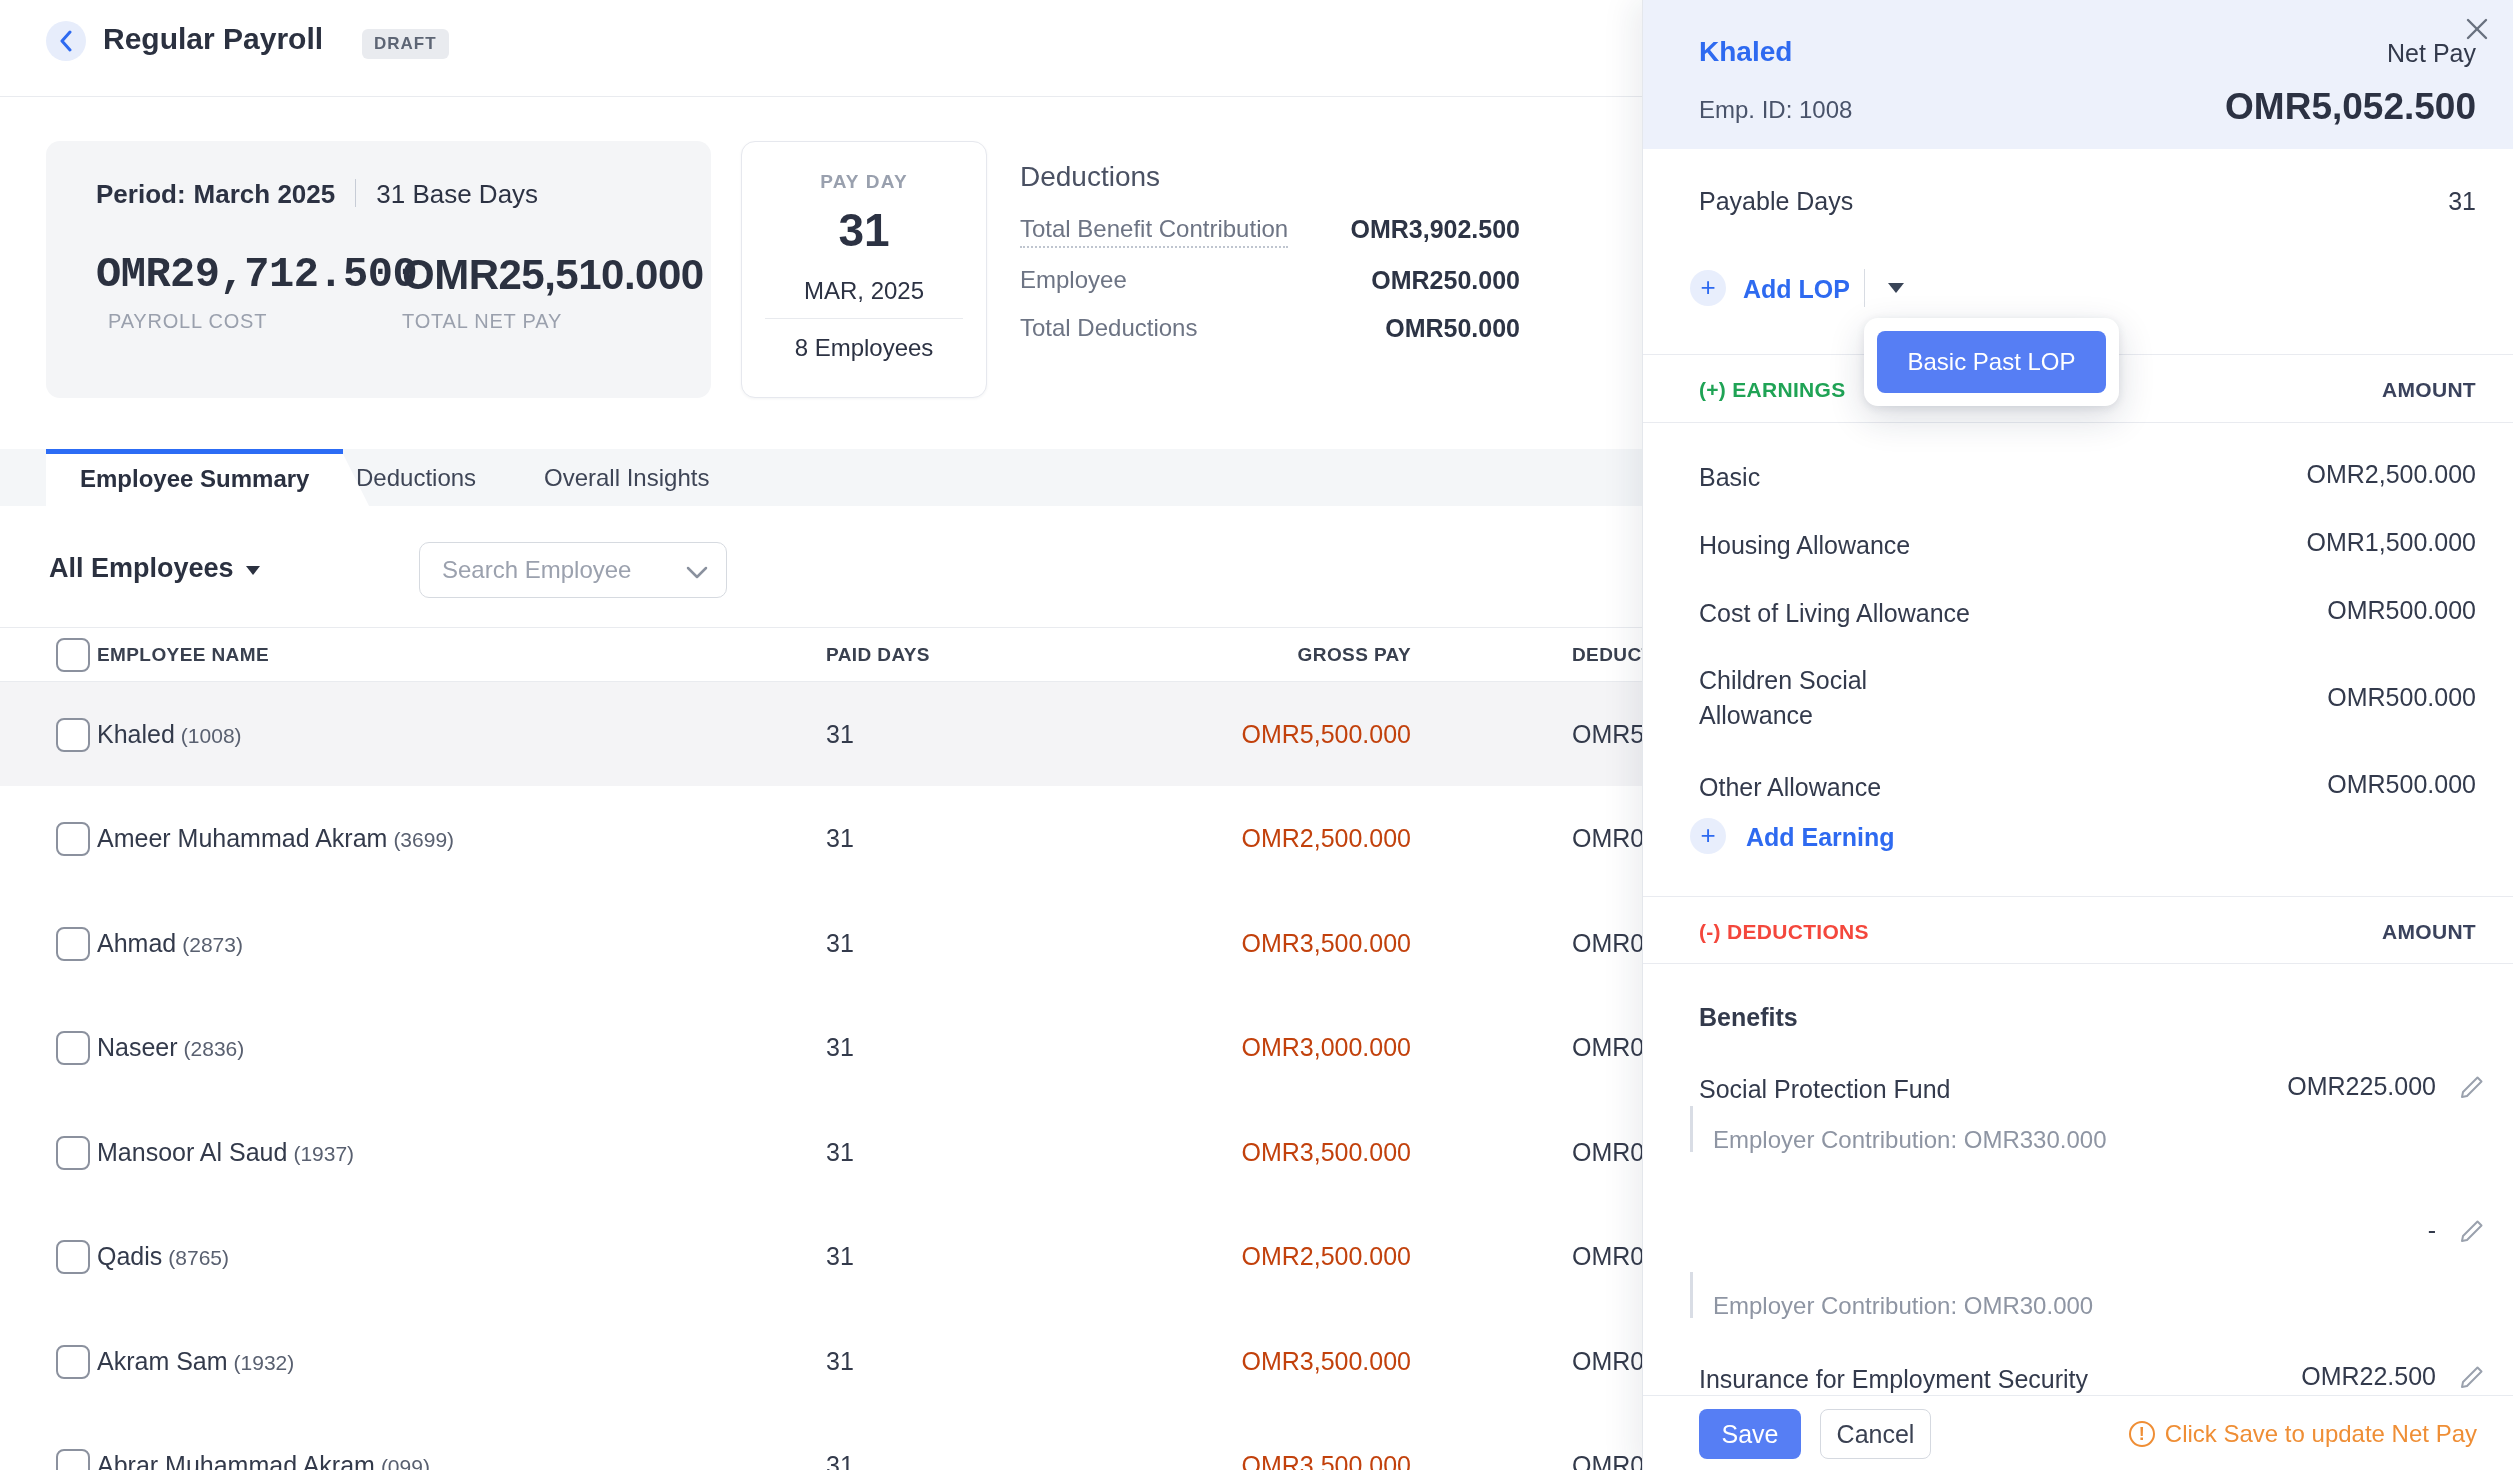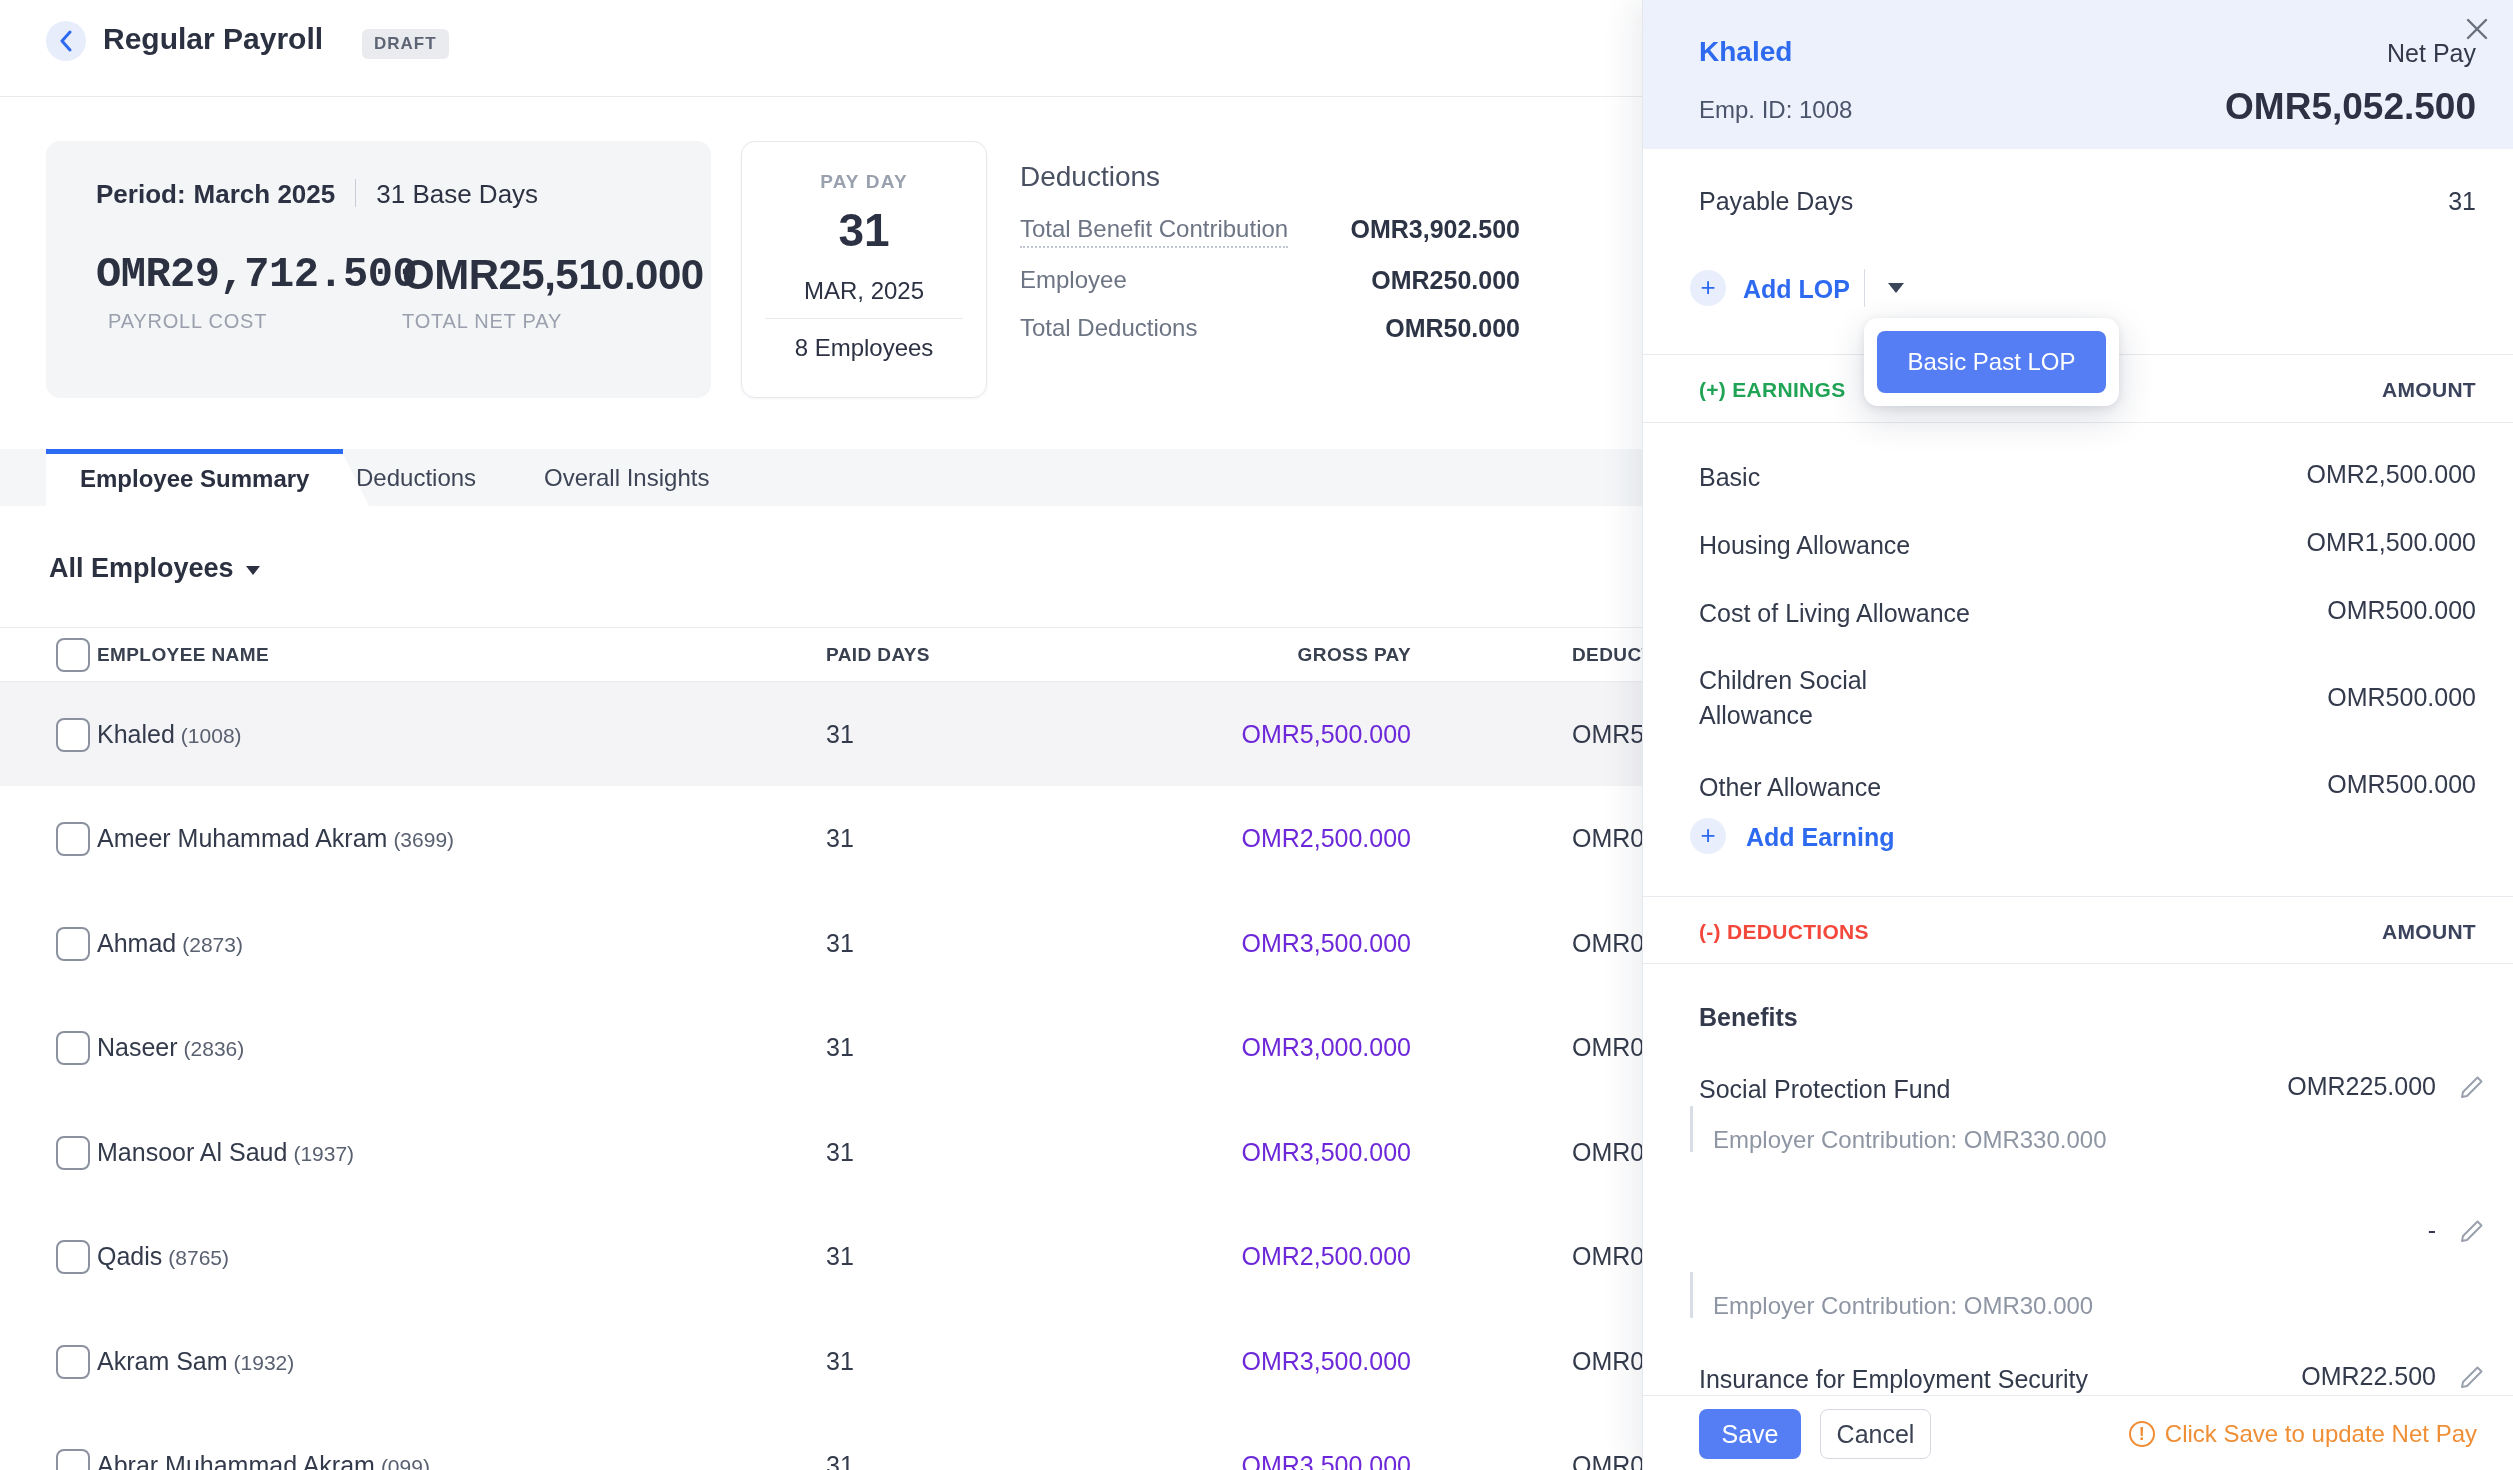--- a/index.html
+++ b/index.html
@@ -61,21 +61,21 @@
   .th { position:absolute; top:16px; font-size:19px; font-weight:700; color:#39404f; letter-spacing:0.4px; }
   .checkbox { width:34px; height:34px; border:2px solid #8b919e; border-radius:8px; background:#fff; }
   .thead .checkbox { position:absolute; left:56px; top:10px; }
   .rows { left:0; top:682px; width:2513px; }
   .trow { position:absolute; left:0; width:2513px; height:104px; }
   .trow.hl { background:#f4f4f6; }
   .trow .checkbox { position:absolute; left:56px; top:36px; }
   .cell-name { position:absolute; left:97px; top:38px; font-size:25px; color:#333a4b; }
   .cell-name .eid { font-size:21px; color:#596070; margin-left:6px; }
   .cell-paid { position:absolute; left:826px; top:38px; font-size:25px; color:#333a4b; }
-  .cell-gross { position:absolute; left:1095px; top:38px; width:316px; text-align:right; font-size:25px; color:#6d28d9; }
+  .cell-gross { position:absolute; left:1095px; top:38px; width:316px; text-align:right; font-size:25px; color:#c2410c; }
   .cell-ded { position:absolute; left:1572px; top:38px; font-size:25px; color:#333a4b; }
 
   
   .panel { left:1642px; top:0; width:872px; height:1471px; background:#fff; border-left:1px solid #e4e7ec; box-shadow:-10px 0 30px rgba(30,40,60,.08); z-index:5; }
   .panel .abs { position:absolute; }
   .p-header { left:0; top:0; width:872px; height:149px; background:#edf1fb; }
   .p-name { left:56px; top:36px; font-size:28px; font-weight:700; color:#2e6af0; }
   .p-netpay-label { right:38px; top:39px; font-size:25px; color:#333a4c; }
   .p-empid { left:56px; top:96px; font-size:24px; color:#49536a; }
   .p-netpay { right:38px; top:86px; font-size:37px; font-weight:700; color:#2c3243; }
@@ -157,20 +157,28 @@
   <div class="abs dedsum-row-amount" style="top:314px;">OMR50.000</div>
 
   <div class="abs tab-strip"></div>
   <div class="abs tab-active"><span class="lbl">Employee Summary</span></div>
   <div class="abs tab-plain tab-ded">Deductions</div>
   <div class="abs tab-plain tab-oi">Overall Insights</div>
 
   <div class="abs all-emp">
     <span>All Employees</span>
     <span class="caret-dn"></span>
+  </div>
+  <div class="abs search-box">
+    <input type="text" placeholder="Search Employee" style="">
+    <span class="search-chevron">
+      <svg width="22" height="13" viewBox="0 0 22 13">
+          <polyline points="2,2 11,11 20,2" fill="none" stroke="#8a919e" stroke-width="2.5" stroke-linecap="round" stroke-linejoin="round"></polyline>
+        </svg>
+    </span>
   </div>
 
   <div class="abs thead">
     <span class="checkbox"></span>
     <span class="th" style="left:97px;">EMPLOYEE NAME</span>
     <span class="th" style="left:826px;">PAID DAYS</span>
     <span class="th" style="left:1174px; width:237px; text-align:right;">GROSS PAY</span>
     <span class="th" style="left:1572px;">DEDUCTIONS</span>
   </div>
 

